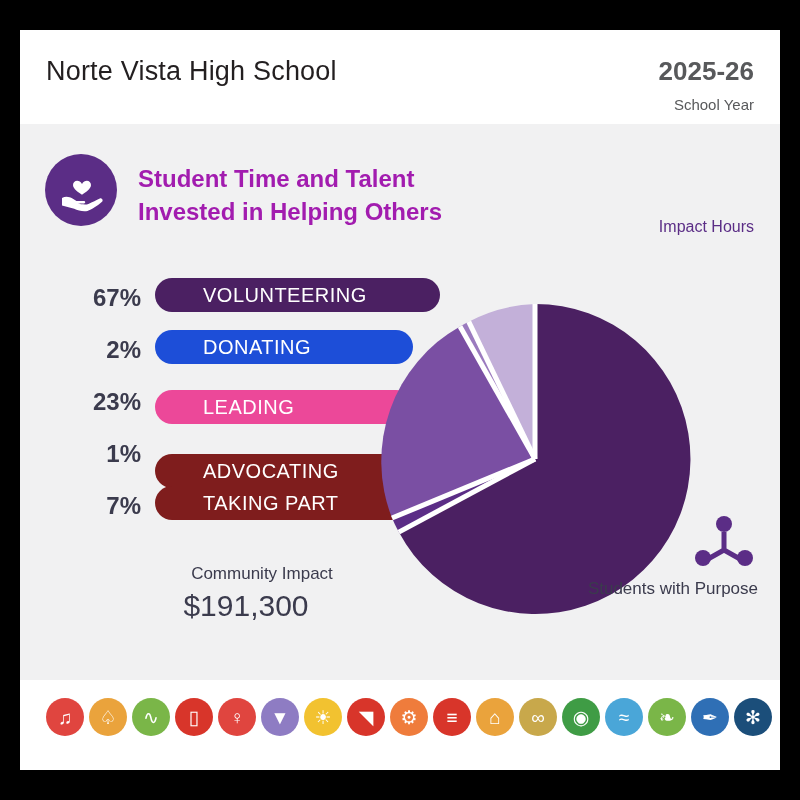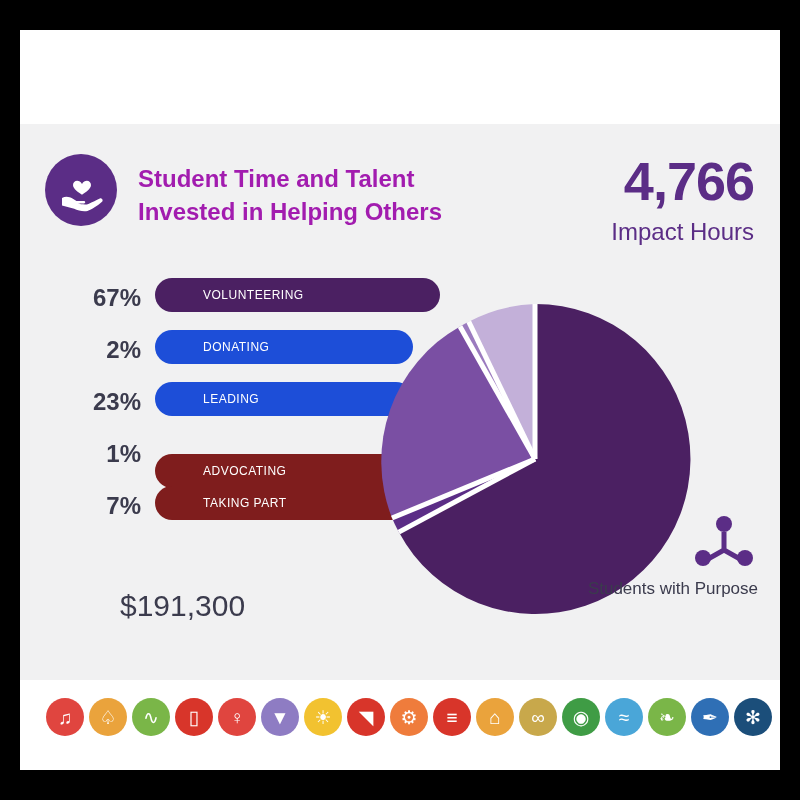--- a/index.html
+++ b/index.html
@@ -81,21 +81,21 @@
     right: 26px; top: 26px;
     font-size: 54px;
     font-weight: bold;
     color: #5b2d86;
     letter-spacing: -1px;
     text-align: right;
   }
   #hours-label {
     position: absolute;
     right: 26px; top: 94px;
-    font-size: 24px;
+    font-size: 16px;
     color: #5b2d86;
     text-align: right;
   }
   
   #bars {
     position: absolute;
     left: 0; top: 150px;
     width: 400px;
     padding-left: 25px;
   }
@@ -113,38 +113,39 @@
     color: #3b3b4d;
   }
   .bar-track {
     position: absolute;
     left: 110px; top: 4px;
     height: 34px;
     border-radius: 17px;
     box-sizing: border-box;
     padding-left: 48px;
     line-height: 34px;
-    font-size: 12px;
+    font-size: 20px;
     color: #ffffff;
     letter-spacing: 0.5px;
     white-space: nowrap;
   }
   
   #ci-label {
     position: absolute;
     left: 92px; top: 440px;
     width: 300px;
     text-align: center;
     font-size: 17px;
     color: #3b3b4d;
   }
   #ci-value {
     position: absolute;
-    left: 100px; top: 465px;
+    left: 76px; top: 465px;
     width: 300px;
+    text-align: center;
     font-size: 30px;
     color: #3b3b4d;
   }
   
   #pie-wrap {
     position: absolute;
     left: 355px; top: 175px;
     width: 320px; height: 320px;
   }
   
@@ -181,57 +182,62 @@
     color: #ffffff;
     font-size: 19px;
     line-height: 1;
   }
 </style>
 </head>
 <body>
 
 <div id="card">
 
+  <div id="header">
+    <div id="school-name">Norte Vista High School</div>
+    <div id="year-value">2025-26</div>
+    <div id="year-label">School Year</div>
+  </div>
 
   <div id="panel">
 
     <div id="hero-icon">
       <svg width="46" height="42" viewBox="0 0 46 42">
         <path d="M23 14c-2.5-5-9-4.2-9 1.1 0 3.9 5.6 7.6 9 9.6 3.4-2 9-5.7 9-9.6 0-5.3-6.5-6.1-9-1.1z" fill="#ffffff"></path>
         <path d="M3 28c3.5-2 7.5-1.3 10.5 0.6l4 2.5h7.5c1.6 0 1.6 2.4 0 2.4h-6.2c2.6 0.6 7.8 1.6 10.6 0.4 4-1.7 8-3.8 11.4-5.4 2-0.9 3.8 1.8 2.2 3.3-4.4 4-10.4 7.8-14.5 9.1-4 1.2-9.6-0.5-13.3-2.1L3 35.5z" fill="#ffffff"></path>
       </svg>
     </div>
 
     <div id="hero-title">Student Time and Talent Invested in Helping Others</div>
-    <div id="hours-value">4,766</div>
     <div id="hours-label">Impact Hours</div>
 
     <div id="bars">
       <div class="bar-row">
         <div class="bar-pct">67%</div>
         <div class="bar-track" style="width:285px;background:#4b2062;">VOLUNTEERING</div>
       </div>
       <div class="bar-row">
         <div class="bar-pct">2%</div>
         <div class="bar-track" style="width:258px;background:#1d4ed8;">DONATING</div>
       </div>
       <div class="bar-row">
         <div class="bar-pct">23%</div>
-        <div class="bar-track" style="width:258px;background:#1d4ed8;">LEADING</div>
+        <div class="bar-track" style="width:258px;background:#ec4899;margin-top:8px;">LEADING</div>
       </div>
       <div class="bar-row">
         <div class="bar-pct">1%</div>
         <div class="bar-track" style="width:282px;background:#7f1d1d;margin-top:20px;">ADVOCATING</div>
       </div>
       <div class="bar-row">
         <div class="bar-pct">7%</div>
         <div class="bar-track" style="width:282px;background:#7f1d1d;">TAKING PART</div>
       </div>
     </div>
 
+    <div id="ci-label">Community Impact</div>
     <div id="ci-value">$191,300</div>
 
     <div id="pie-wrap">
       <svg width="320" height="320" viewBox="0 0 320 320">
 
         <path d="M160 160 L160 5 A155 155 0 1 1 23.8 233.1 Z" fill="#4b2062"></path>
 
         <path d="M160 160 L23.8 233.1 A155 155 0 0 1 17.0 219.0 Z" fill="#5b2d86"></path>
 
         <path d="M160 160 L17.0 219.0 A155 155 0 0 1 85.0 27.4 Z" fill="#7a4fa3"></path>

